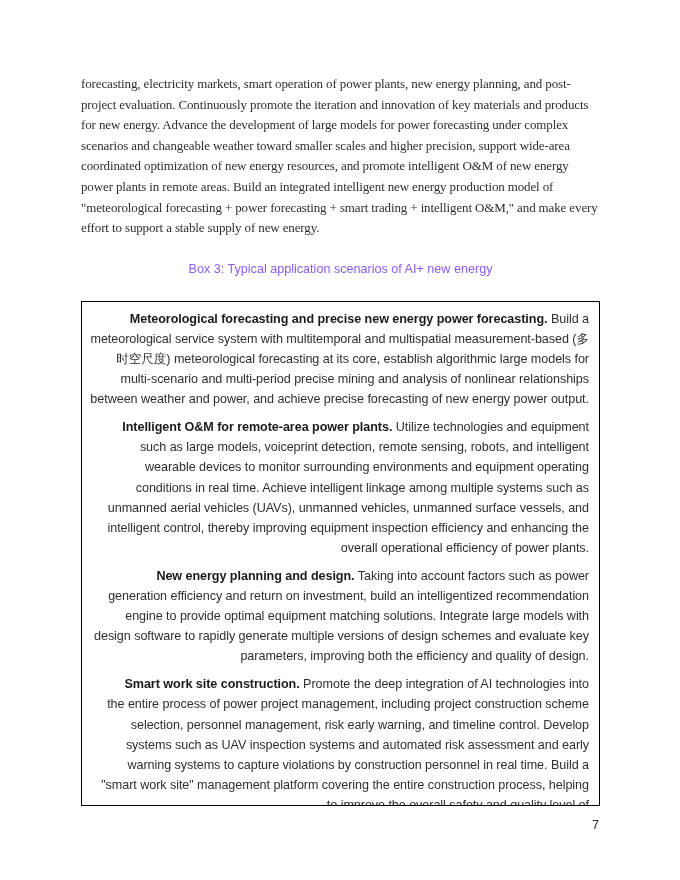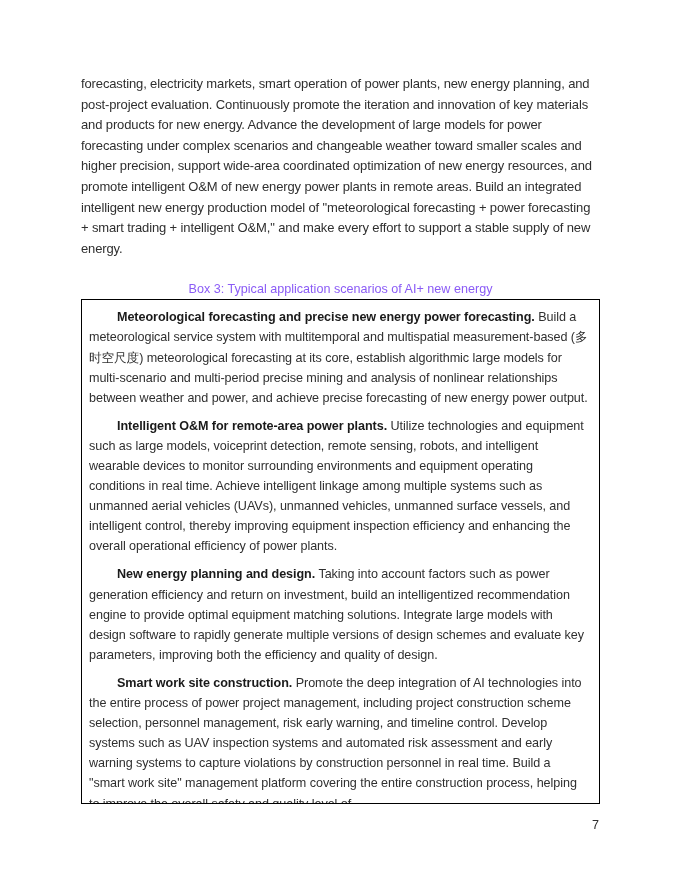--- a/index.html
+++ b/index.html
@@ -32,39 +32,41 @@
     width: 519px;
   }
 
   .body-para {
     font-size: 13.0px;
     line-height: 20.6px;
     color: #2f2f2f;
     text-align: left;
     margin: 0;
     letter-spacing: -0.01em;
+    font-family: Liberation Serif, serif;
   }
 
   .box-caption {
     margin: 0;
     padding-top: 20px;
     text-align: center;
     font-size: 12.6px;
     line-height: 20px;
     color: #8b5cf6;
   }
 
   .box {
-    margin-top: 0;
+    margin-top: 22px;
     border: 1.6px solid #000000;
     width: 519px;
     box-sizing: border-box;
     height: 505px;
     overflow: hidden;
     background: #ffffff;
+    text-align: right;
   }
 
   .box-inner {
     padding: 7px 10px 0 7px;
   }
 
   .box-para {
     margin: 0 0 8px 0;
     font-size: 12.6px;
     line-height: 20.1px;

